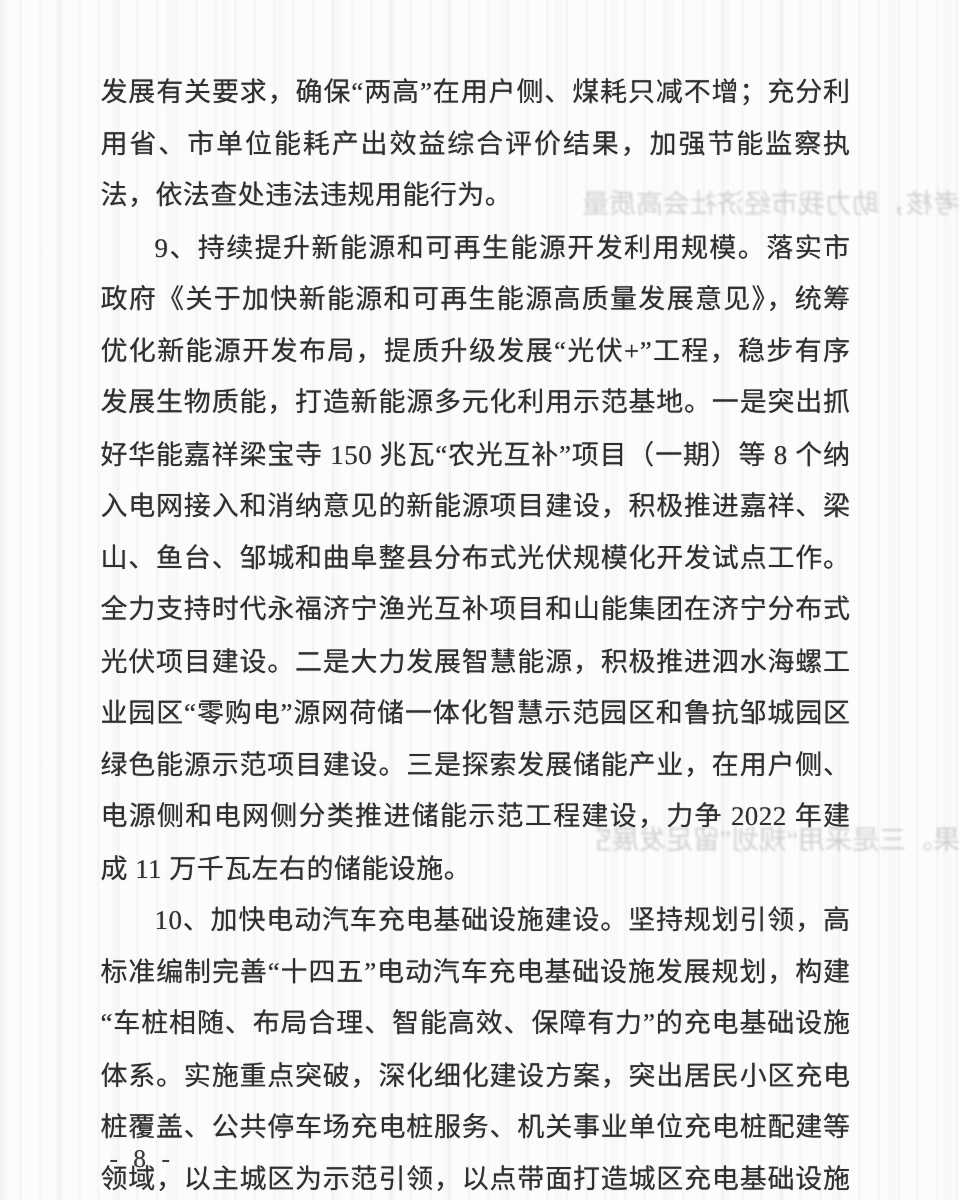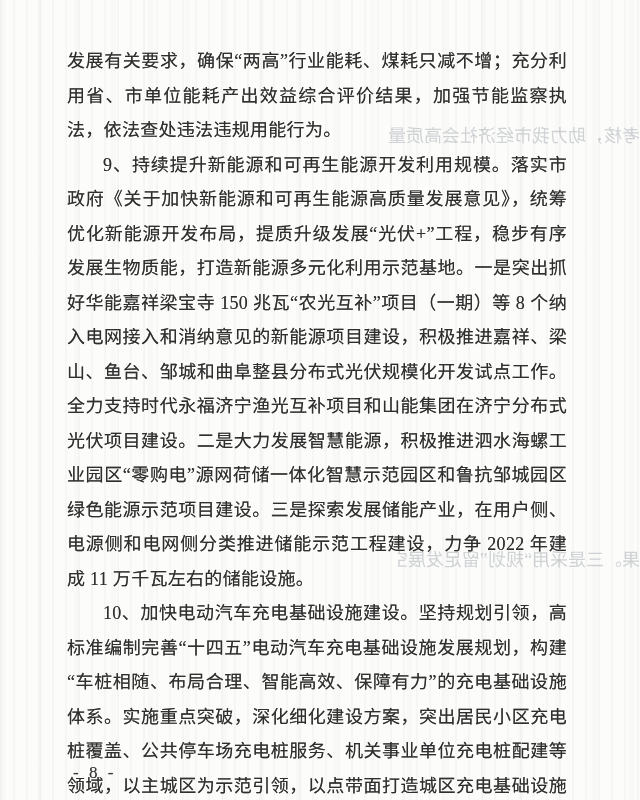--- a/index.html
+++ b/index.html
@@ -84,20 +84,20 @@
 </head>
 <body>
 
 <div class="page">
 
   <div class="bleed bleed-1">考核，助力我市经济社会高质量发展</div>
 
   <div class="bleed bleed-2">果。三是采用“规划”留足发展空间</div>
 
   <div class="content">
-    <p>发展有关要求，确保“两高”行业能耗、煤耗只减不增；充分利用省、市单位能耗产出效益综合评价结果，加强节能监察执法，依法查处违法违规用能行为。</p>
+    <p>发展有关要求，确保“两高”在用户侧、煤耗只减不增；充分利用省、市单位能耗产出效益综合评价结果，加强节能监察执法，依法查处违法违规用能行为。</p>
     <p class="indent">9、持续提升新能源和可再生能源开发利用规模。落实市政府《关于加快新能源和可再生能源高质量发展意见》，统筹优化新能源开发布局，提质升级发展“光伏+”工程，稳步有序发展生物质能，打造新能源多元化利用示范基地。一是突出抓好华能嘉祥梁宝寺 150 兆瓦“农光互补”项目（一期）等 8 个纳入电网接入和消纳意见的新能源项目建设，积极推进嘉祥、梁山、鱼台、邹城和曲阜整县分布式光伏规模化开发试点工作。全力支持时代永福济宁渔光互补项目和山能集团在济宁分布式光伏项目建设。二是大力发展智慧能源，积极推进泗水海螺工业园区“零购电”源网荷储一体化智慧示范园区和鲁抗邹城园区绿色能源示范项目建设。三是探索发展储能产业，在用户侧、电源侧和电网侧分类推进储能示范工程建设，力争 2022 年建成 11 万千瓦左右的储能设施。</p>
     <p class="indent">10、加快电动汽车充电基础设施建设。坚持规划引领，高标准编制完善“十四五”电动汽车充电基础设施发展规划，构建“车桩相随、布局合理、智能高效、保障有力”的充电基础设施体系。实施重点突破，深化细化建设方案，突出居民小区充电桩覆盖、公共停车场充电桩服务、机关事业单位充电桩配建等领域，以主城区为示范引领，以点带面打造城区充电基础设施“5</p>
   </div>
 
   <div class="page-number">- 8 -</div>
 
 </div>
 
 </body></html>

